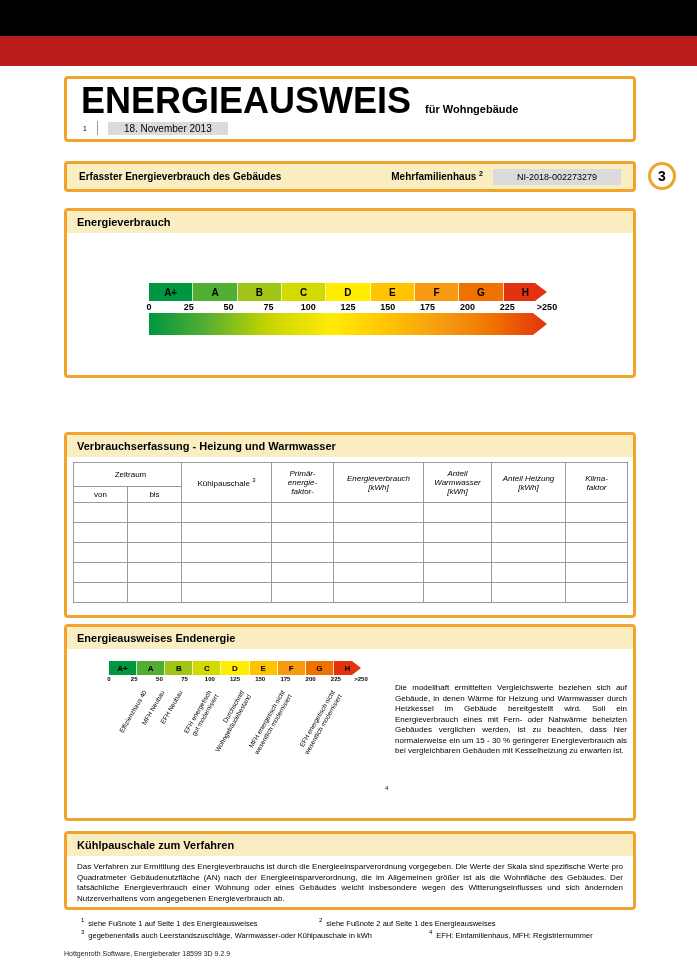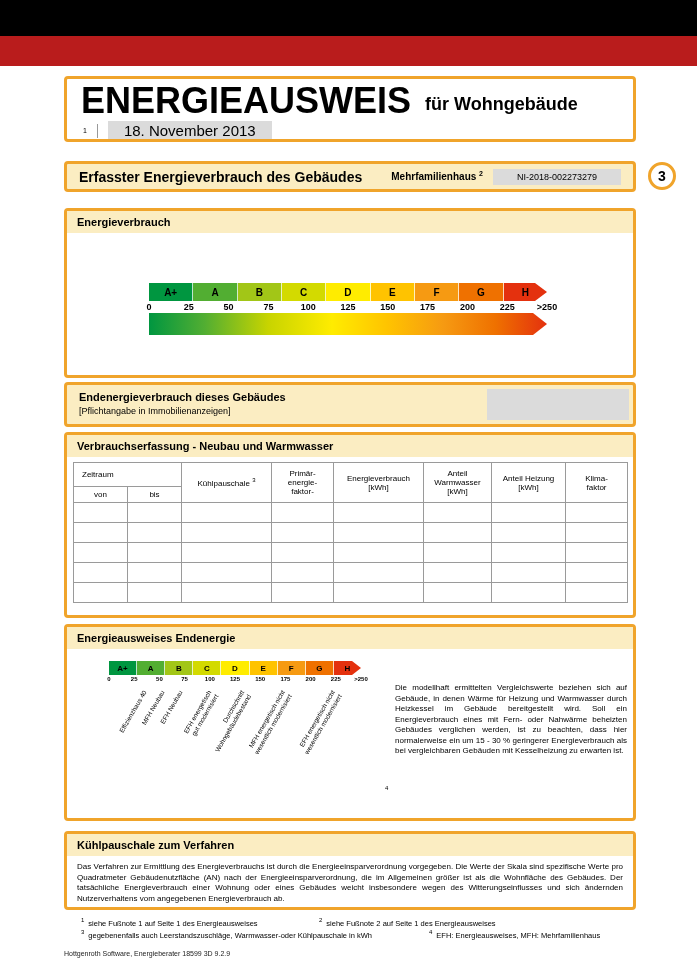--- a/index.html
+++ b/index.html
@@ -9,29 +9,29 @@
   .page { position:absolute; top:30px; left:0; width:697px; height:916px; background:#ffffff; }
 
   .box { position:absolute; border:3px solid #F0A42B; border-radius:4px; background:#fff; overflow:hidden; }
   .band { background:#FBEDC2; padding:5px 10px; }
   .box-title { font-weight:bold; font-size:11px; }
 
   
   #headerBox { left:64px; top:10px; width:572px; height:66px; padding:3px 14px 5px; }
   .title-row { display:flex; align-items:flex-end; }
   .main-title { font-size:36px; line-height:38px; font-weight:bold; letter-spacing:0; }
-  .sub-title { font-size:18px; font-weight:bold; padding-bottom:5px; margin-left:14px; }
+  .sub-title { font-size:11px; font-weight:bold; padding-bottom:5px; margin-left:14px; }
   .law-row { display:flex; align-items:center; font-size:9.5px; margin-top:1px; }
   .law-row sup { font-size:7px; margin-left:2px; }
   .law-divider { width:1px; height:14px; background:#999; margin:0 10px; }
-  .date-box { background:#DBDBDB; padding:1px 16px; font-size:15px; }
+  .date-box { background:#DBDBDB; padding:1px 16px; font-size:10px; }
 
   
   #regBar { left:64px; top:95px; width:572px; height:31px; background:#FBEDC2; display:flex; align-items:center; padding:0 12px; }
-  .section-label { font-weight:bold; font-size:14px; flex:1; }
+  .section-label { font-weight:bold; font-size:10px; flex:1; }
   .reg-label { font-weight:bold; font-size:10px; }
   .reg-label sup { font-size:7px; }
   .reg-value { background:#DBDBDB; font-size:9px; padding:3px 10px; margin-left:10px; min-width:128px; text-align:center; }
   #pageCircle { position:absolute; left:648px; top:96px; width:28px; height:28px; border:3px solid #F0A42B; border-radius:50%; background:#fff; display:flex; align-items:center; justify-content:center; font-weight:bold; font-size:14px; }
 
   
   #consumptionBox { left:64px; top:142px; width:572px; height:170px; }
   .scale-wrap { position:absolute; left:82px; top:72px; width:398px; }
 
   .scale-letters { display:flex; height:18px; clip-path: polygon(0 0, calc(100% - 12px) 0, 100% 50%, calc(100% - 12px) 100%, 0 100%); }
@@ -58,24 +58,24 @@
   #endenergyBox { left:64px; top:316px; width:572px; height:45px; background:#FBEDC2; padding:6px 12px; }
   .ee-title { font-weight:bold; font-size:11px; }
   .ee-sub { font-size:9px; margin-top:3px; }
   .ee-value { position:absolute; right:4px; top:4px; bottom:4px; width:142px; background:#DBDBDB; }
 
   
   #tableBox { left:64px; top:366px; width:572px; height:186px; }
   .usage-table { border-collapse:collapse; table-layout:fixed; width:554px; margin:5px 6px; }
   .usage-table th, .usage-table td { border:1px solid #9a9a9a; font-size:8px; font-weight:normal; text-align:center; vertical-align:middle; padding:1px 2px; }
   .usage-table th sup { font-size:6px; }
-  .usage-table .h-zeitraum { text-align:left; padding-left:8px; height:24px; }
+  .usage-table .h-zeitraum { text-align:center; padding-left:8px; height:24px; }
   .usage-table thead tr:nth-child(2) th { height:16px; }
   .usage-table tbody td { height:20px; }
-  .pre { white-space:pre-line; }
+  .pre { white-space:pre-line;font-style:italic; }
 
   
   #comparisonBox { left:64px; top:558px; width:572px; height:197px; }
   .small-scale { position:absolute; left:42px; top:34px; width:252px; }
   .small-scale .scale-letters { height:14px; clip-path: polygon(0 0, calc(100% - 9px) 0, 100% 50%, calc(100% - 9px) 100%, 0 100%); }
   .small-scale .scale-letters .seg { font-size:8px; }
   .small-scale .scale-numbers { height:10px; font-size:6px; }
   .labels-area { position:absolute; left:0; top:0; right:0; bottom:0; pointer-events:none; }
   .cmp-label { position:absolute; width:0; height:0; }
   .cmp-label > span { position:absolute; right:0; top:0; display:block; width:max-content;
@@ -145,28 +145,23 @@
           <span style="left:60%">150</span>
           <span style="left:70%">175</span>
           <span style="left:80%">200</span>
           <span style="left:90%">225</span>
           <span style="left:100%">&gt;250</span>
         </div>
         <div class="scale-bar"></div>
       </div>
     </div>
 
-    <div class="box" id="endenergyBox">
-      <div class="ee-title">Endenergieverbrauch dieses Gebäudes</div>
-      <div class="ee-sub">[Pflichtangabe in Immobilienanzeigen]</div>
-      <div class="ee-value"></div>
-    </div>
 
     <div class="box" id="tableBox">
-      <div class="band box-title">Verbrauchserfassung - Neubau und Warmwasser</div>
+      <div class="band box-title">Verbrauchserfassung - Heizung und Warmwasser</div>
       <table class="usage-table">
         <colgroup>
           <col style="width:54px">
             <col style="width:54px">
             <col style="width:90px">
             <col style="width:62px">
           <col style="width:90px">
             <col style="width:68px">
             <col style="width:74px">
             <col style="width:62px">
@@ -312,19 +307,19 @@
 
     <div class="box" id="explainBox">
       <div class="band box-title">Kühlpauschale zum Verfahren</div>
       <div class="body-text">Das Verfahren zur Ermittlung des Energieverbrauchs ist durch die Energieeinsparverordnung vorgegeben. Die Werte der Skala sind spezifische Werte pro Quadratmeter Gebäudenutzfläche (AN) nach der Energieeinsparverordnung, die im Allgemeinen größer ist als die Wohnfläche des Gebäudes. Der tatsächliche Energieverbrauch einer Wohnung oder eines Gebäudes weicht insbesondere wegen des Witterungseinflusses und sich ändernden Nutzerverhaltens vom angegebenen Energieverbrauch ab.</div>
     </div>
 
     <div id="footnotes">
       <span class="fn" id="fn1"><sup>1</sup><span>siehe Fußnote 1 auf Seite 1 des Energieausweises</span></span>
       <span class="fn" id="fn2"><sup>2</sup><span>siehe Fußnote 2 auf Seite 1 des Energieausweises</span></span>
       <span class="fn" id="fn3"><sup>3</sup><span>gegebenenfalls auch Leerstandszuschläge, Warmwasser-oder Kühlpauschale in kWh</span></span>
-      <span class="fn" id="fn4"><sup>4</sup><span>EFH: Energieausweises, MFH: Mehrfamilienhaus</span></span>
+      <span class="fn" id="fn4"><sup>4</sup><span>EFH: Einfamilienhaus, MFH: Registriernummer</span></span>
     </div>
 
     <div id="pageFooter">Hottgenroth Software, Energieberater 18599 3D 9.2.9</div>
 
   </div>
 </div>
 
 </body></html>

